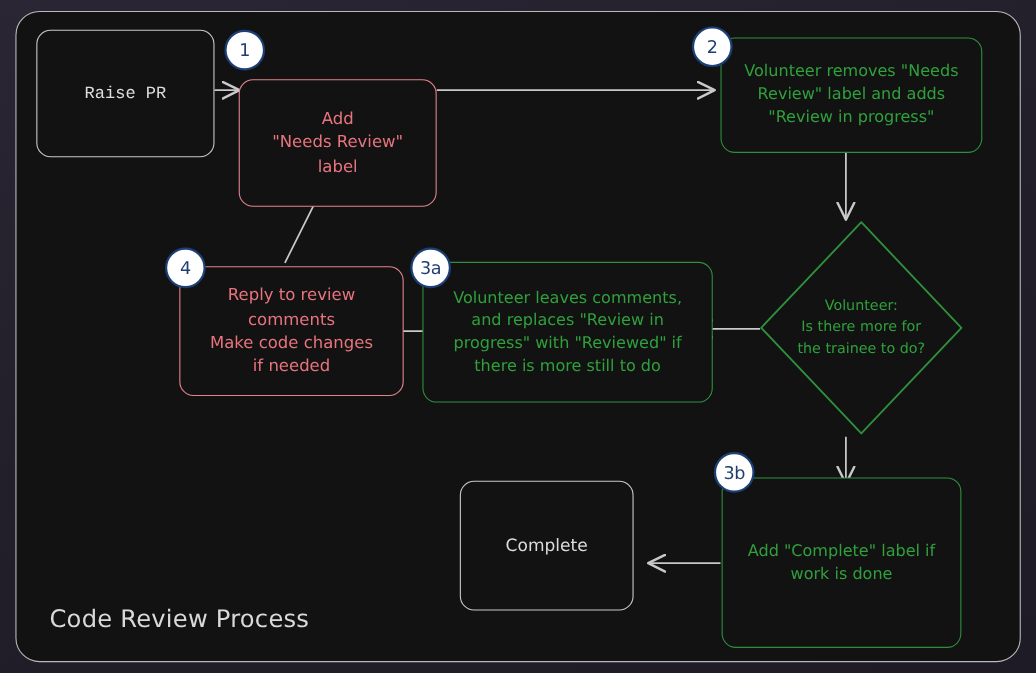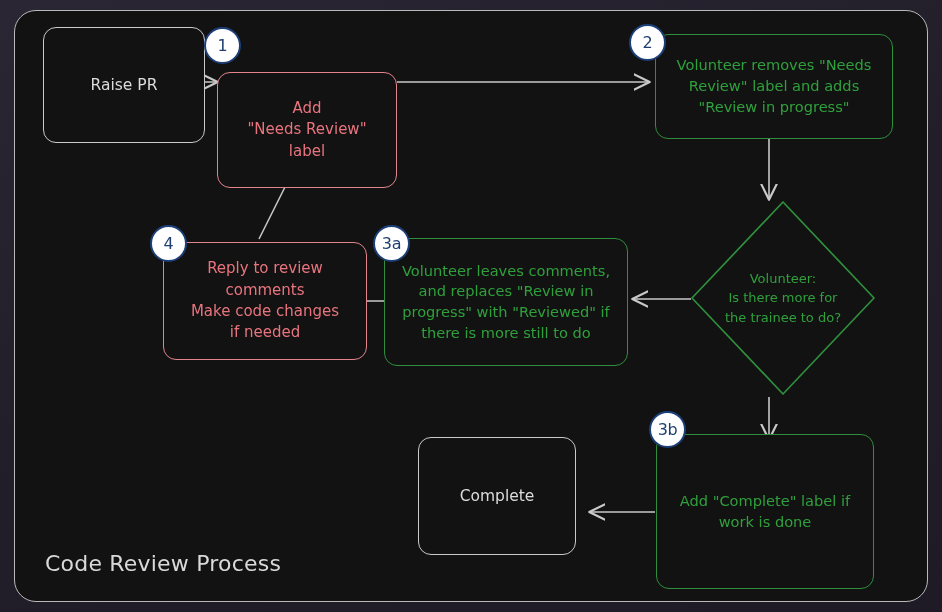--- a/index.html
+++ b/index.html
@@ -154,21 +154,21 @@
 
       <path d="M 385 300 L 333 300" fill="none" stroke="#c9c9c9" stroke-width="1.6" marker-end="url(#arrow)"></path>
 
       <path d="M 258 238 L 307 140" fill="none" stroke="#c9c9c9" stroke-width="1.6" marker-end="url(#arrow)"></path>
 
       <path d="M 768 396 L 768 438" fill="none" stroke="#c9c9c9" stroke-width="1.6" marker-end="url(#arrow)"></path>
 
       <path d="M 654 511 L 589 511" fill="none" stroke="#c9c9c9" stroke-width="1.6" marker-end="url(#arrow)"></path>
     </svg>
 
-    <div class="node plain" style="left:28px; top:16px; width:162px; height:116px;">
+    <div class="node plain" style="left:18px; top:16px; width:162px; height:116px;font-family:Liberation Mono, monospace;">
       <span>Raise PR</span>
     </div>
 
     <div class="node red" style="left:202px; top:16px; width:180px; height:116px;margin-top:45px;">
       <span>
         <span>Add</span><br>
         <span>"Needs Review"</span><br>
         <span>label</span>
       </span>
     </div>
@@ -187,21 +187,21 @@
       </svg>
       <div class="diamond-label">
         <span>
           <span>Volunteer:</span><br>
           <span>Is there more for</span><br>
           <span>the trainee to do?</span>
         </span>
       </div>
     </div>
 
-    <div class="node green" style="left:369px; top:227px; width:244px; height:128px;">
+    <div class="node green" style="left:369px; top:227px; width:264px; height:128px;">
       <span>
         <span>Volunteer leaves comments,</span><br>
         <span>and replaces "Review in</span><br>
         <span>progress" with "Reviewed" if</span><br>
         <span>there is more still to do</span>
       </span>
     </div>
 
     <div class="node red" style="left:148px; top:231px; width:204px; height:118px;">
       <span>

